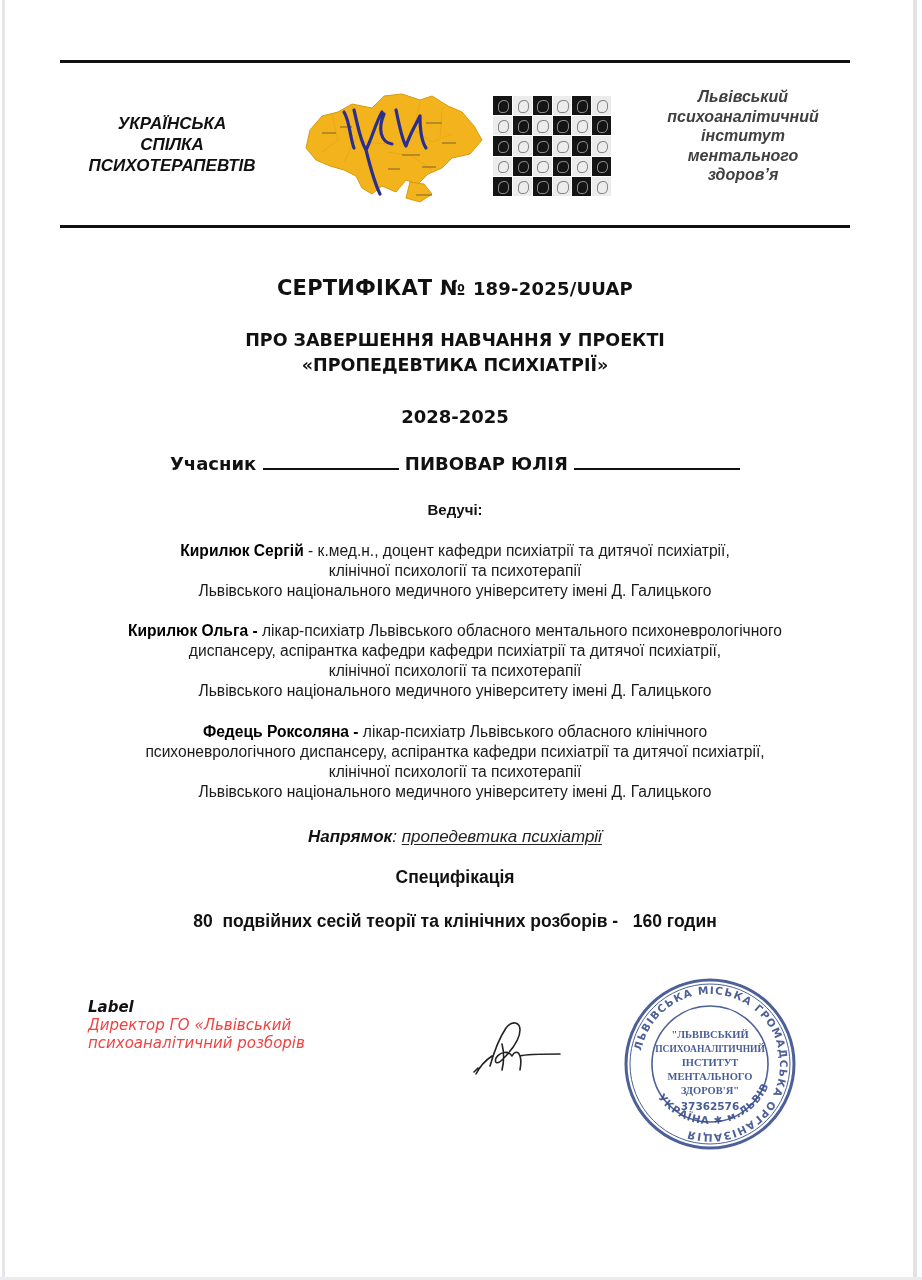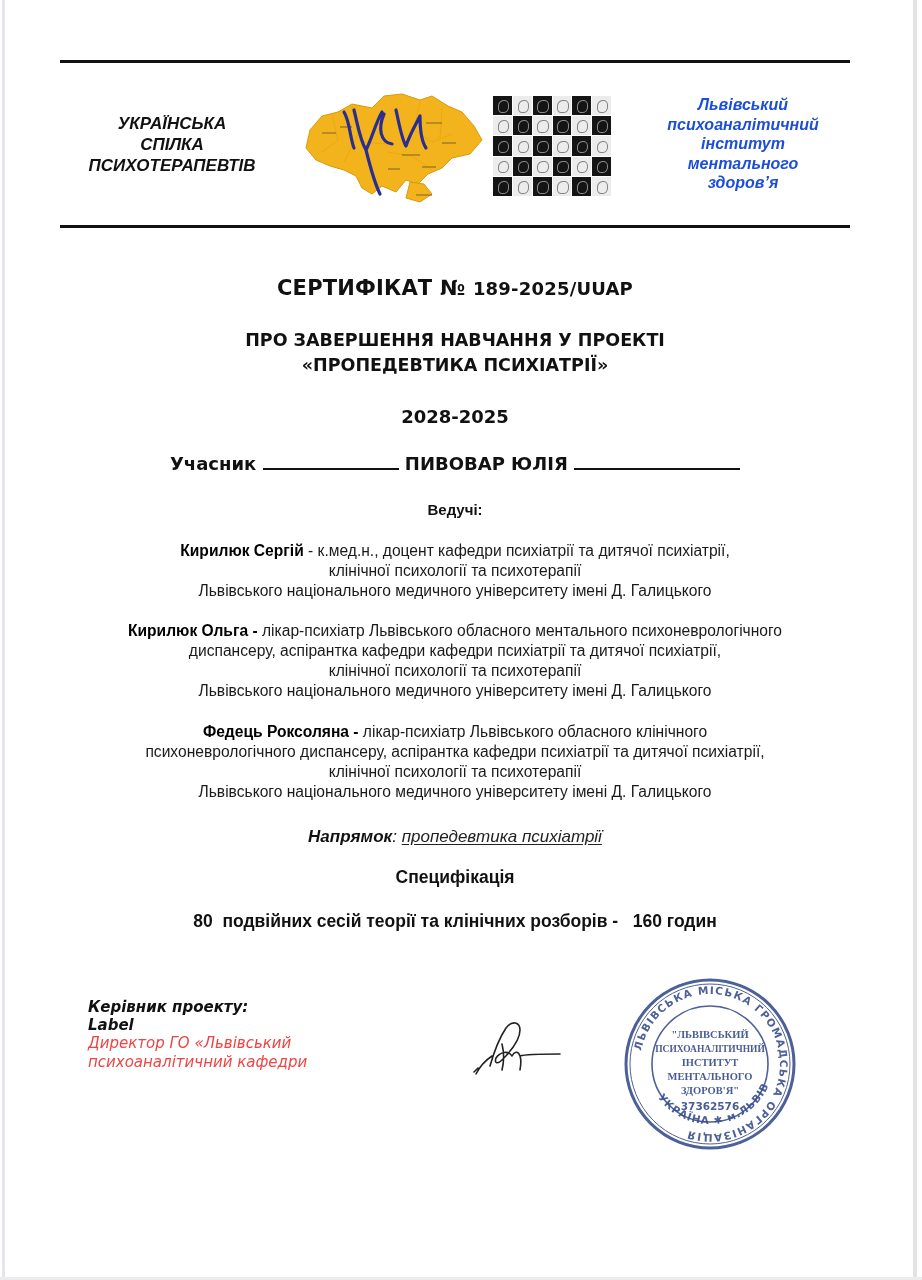--- a/index.html
+++ b/index.html
@@ -14,23 +14,23 @@
   .rule.top { top: 60px; }
   .rule.bottom { top: 225px; }
 
   .org-left {
     position: absolute; left: 62px; top: 113px; width: 220px;
     text-align: center; font-family: "Liberation Sans", sans-serif;
     font-weight: bold; font-style: italic; font-size: 17px; line-height: 21px; color: #111;
   }
   .org-left span, .org-right span { display: block; }
   .org-right {
-    position: absolute; left: 648px; top: 95px; width: 190px;
+    position: absolute; left: 648px; top: 87px; width: 190px;
     text-align: center; font-family: "Liberation Sans", sans-serif;
-    font-weight: bold; font-style: italic; font-size: 16px; line-height: 19.5px; color: #1d4ed8;
+    font-weight: bold; font-style: italic; font-size: 16px; line-height: 19.5px; color: #404040;
   }
 
   .map-logo { position: absolute; left: 292px; top: 82px; width: 196px; height: 126px; }
   .art-grid {
     position: absolute; left: 493px; top: 96px; width: 118px; height: 100px;
     display: grid; grid-template-columns: repeat(6, 1fr); grid-template-rows: repeat(5, 1fr); gap: 1px;
     background: #fff;
   }
   .art-grid .cell { position: relative; overflow: hidden; }
   .art-grid .cell.b { background: #141414; }
@@ -199,24 +199,23 @@
   <span class="line">Львівського національного медичного університету імені Д. Галицького</span>
 </div>
 
 <div class="center-block direction"><b>Напрямок</b><span>: </span><span class="val">пропедевтика психіатрії</span></div>
 
 <div class="center-block spec-label">Специфікація</div>
 
 <div class="center-block spec-line"><span>80</span>  <span>подвійних сесій теорії та клінічних розборів -</span>   <span>160 годин</span></div>
 
 <div class="signer">
-  <span class="strong">Керівник проекту:</span>
   <span class="strong">Label</span>
   <span class="normal">Директор ГО «Львівський</span>
-  <span class="normal">психоаналітичний кафедри</span>
+  <span class="normal">психоаналітичний розборів</span>
 </div>
 
 <svg class="signature" viewBox="0 0 96 66">
   <path d="M8,58 C12,50 18,44 24,40 M6,56 L10,52 M22,50 C26,36 30,24 38,12 C44,4 52,6 52,14 C52,24 42,36 34,44 C30,48 26,48 28,42 C32,36 40,34 44,40 M34,28 C36,36 36,46 34,54 M44,40 C46,36 50,34 52,40 C54,46 52,52 52,54 M52,40 C58,38 70,38 92,38" stroke="#222" stroke-width="1.6" fill="none" stroke-linecap="round" stroke-linejoin="round"></path>
 </svg>
 
 <svg class="stamp" viewBox="0 0 176 176">
   <defs>
     <path id="ringTop" d="M88,88 m-70,0 a70,70 0 1,1 140,0 a70,70 0 1,1 -140,0"></path>
     <path id="ringBottom" d="M26,100 A64,64 0 0,0 150,100"></path>

